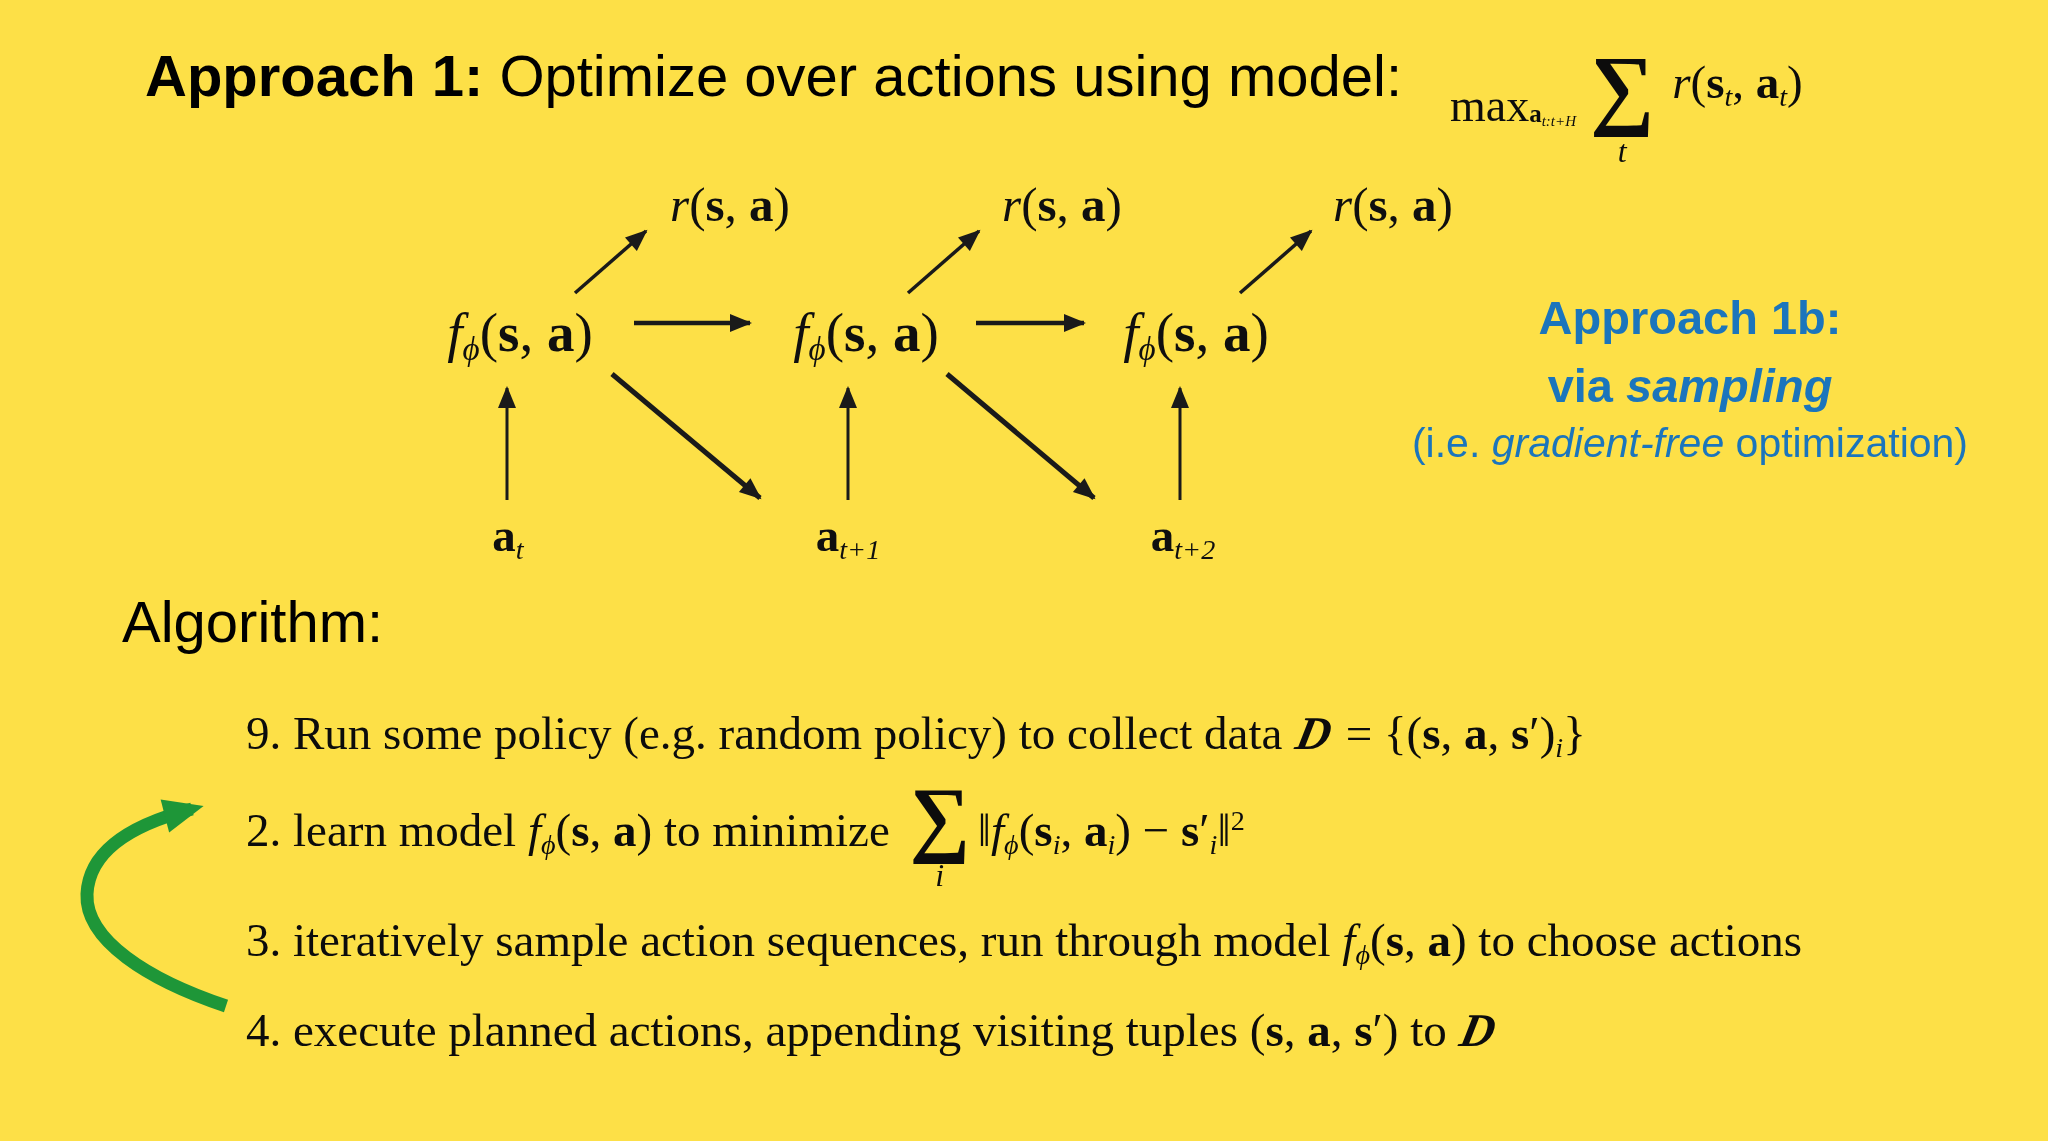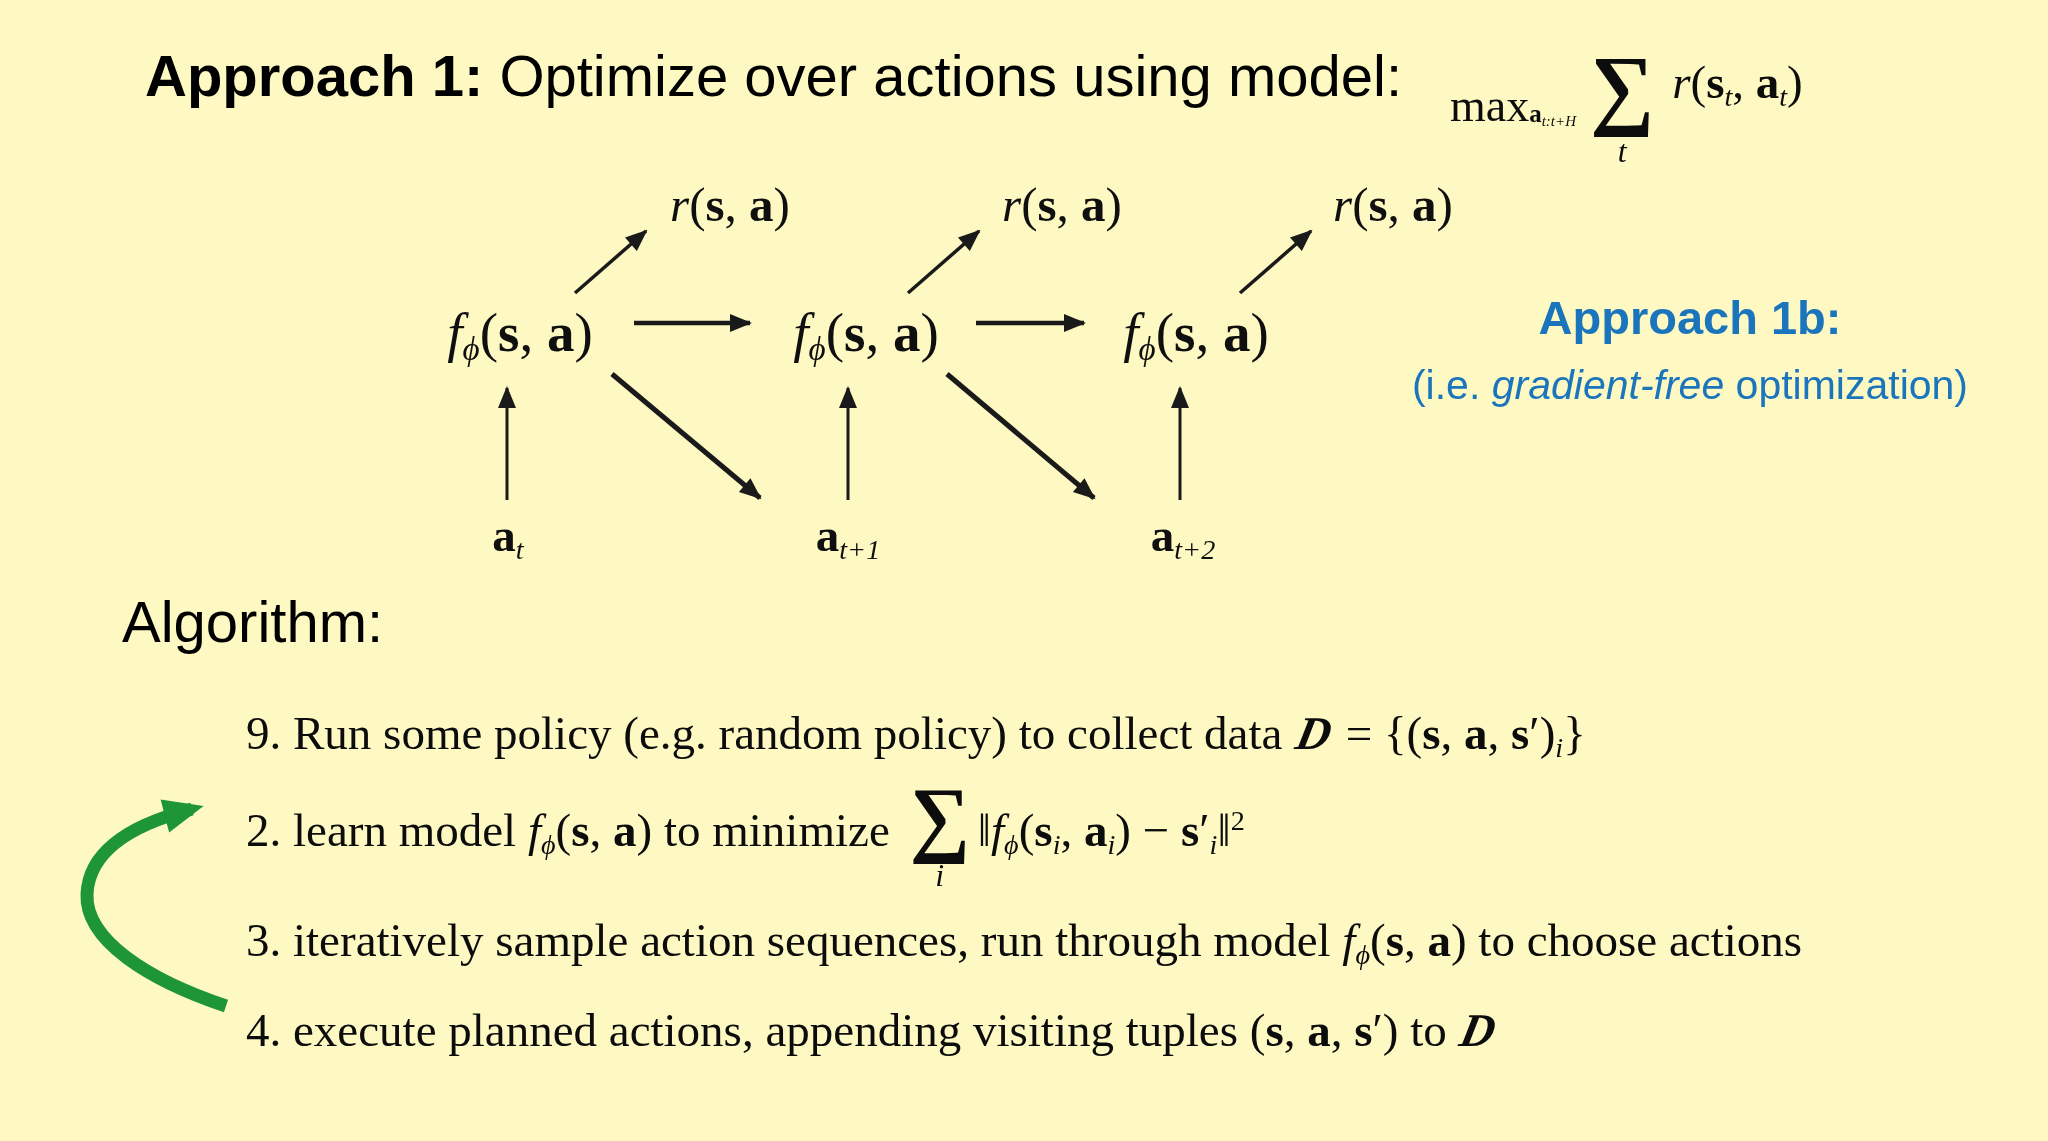--- a/index.html
+++ b/index.html
@@ -1,18 +1,18 @@
 <!DOCTYPE html>
 <html><head>
 <meta charset="utf-8">
 <style>
   html,body{margin:0;padding:0;background:#ffffff;}
   .slide{
     position:relative; width:2048px; height:1141px; overflow:hidden;
-    background:#fef9c3; color:#0f0f0f;
+    background:#fde047; color:#0f0f0f;
     font-family:"Liberation Serif","DejaVu Serif",serif;
   }
   .arrows-layer{position:absolute;left:0;top:0;}
 
   
   .title{
     position:absolute; left:145px; top:42px; white-space:nowrap;
     font-family:"Liberation Sans","DejaVu Sans",sans-serif; font-size:58px; color:#000;
   }
   .title-lead{font-weight:bold; margin-right:16px;}
@@ -46,21 +46,21 @@
     transform:translateX(-50%);
   }
   .action-label.a1{left:508px;} .action-label.a2{left:848px;} .action-label.a3{left:1183px;text-align:right;}
 
   
   .sidenote{
     position:absolute; left:1360px; top:284px; width:660px; text-align:center;
     font-family:"Liberation Sans","DejaVu Sans",sans-serif; color:#1b75bc;
   }
   .sidenote-line1,.sidenote-line2{font-size:47px; font-weight:600; line-height:1.45;}
-  .sidenote-line3{font-size:41px; font-weight:400; margin-top:10px;}
+  .sidenote-line3{font-size:41px; font-weight:400; }
 
   
   .algo-heading{
     position:absolute; left:122px; top:588px;
     font-family:"Liberation Sans","DejaVu Sans",sans-serif; font-size:58px; color:#000;
   }
   .algo-item{
     position:absolute; left:246px; white-space:nowrap;
     font-size:47px; color:#0c0c0c; line-height:1.25;
   }
@@ -134,20 +134,21 @@
   <div class="reward-label r1"><span class="c-it">r</span><span>(</span><span class="c-b">s</span><span>, </span><span class="c-b">a</span><span>)</span></div>
   <div class="reward-label r2"><span class="c-it">r</span><span>(</span><span class="c-b">s</span><span>, </span><span class="c-b">a</span><span>)</span></div>
   <div class="reward-label r3"><span class="c-it">r</span><span>(</span><span class="c-b">s</span><span>, </span><span class="c-b">a</span><span>)</span></div>
 
   <div class="action-label a1"><span class="c-b">a</span><span class="c-sub">t</span></div>
   <div class="action-label a2"><span class="c-b">a</span><span class="c-sub">t+1</span></div>
   <div class="action-label a3"><span class="c-b">a</span><span class="c-sub">t+2</span></div>
 
   <div class="sidenote">
     <div class="sidenote-line1">Approach 1b:</div>
+    <div class="sidenote-line2"><span>via </span><span class="c-it">sampling</span></div>
     <div class="sidenote-line3"><span>(i.e. </span><span class="c-it">gradient-free</span><span> optimization)</span></div>
   </div>
 
   <div class="algo-heading">Algorithm:</div>
   <div class="algo-item i1"><span>9. Run some policy (e.g. random policy) to collect data </span><span class="c-sd">D</span><span> = {(</span><span class="c-b">s</span><span>, </span><span class="c-b">a</span><span>, </span><span class="c-b">s</span><span>′</span><span>)</span><span class="c-sub">i</span><span>}</span></div>
   <div class="algo-item i2"><span>2. learn model </span><span class="c-it">f</span><span class="c-sub">ϕ</span><span>(</span><span class="c-b">s</span><span>, </span><span class="c-b">a</span><span>) to minimize </span><span class="c-sum">
         <span class="sum-top">∑</span>
         <span class="sum-under">i</span>
       </span><span>‖</span><span class="c-it">f</span><span class="c-sub">ϕ</span><span>(</span><span class="c-b">s</span><span class="c-sub">i</span><span>, </span><span class="c-b">a</span><span class="c-sub">i</span><span>) − </span><span class="c-b">s</span><span>′</span><span class="c-sub">i</span><span>‖</span><span class="c-sup">2</span></div>
   <div class="algo-item i3"><span>3. iteratively sample action sequences, run through model </span><span class="c-it">f</span><span class="c-sub">ϕ</span><span>(</span><span class="c-b">s</span><span>, </span><span class="c-b">a</span><span>) to choose actions</span></div>

